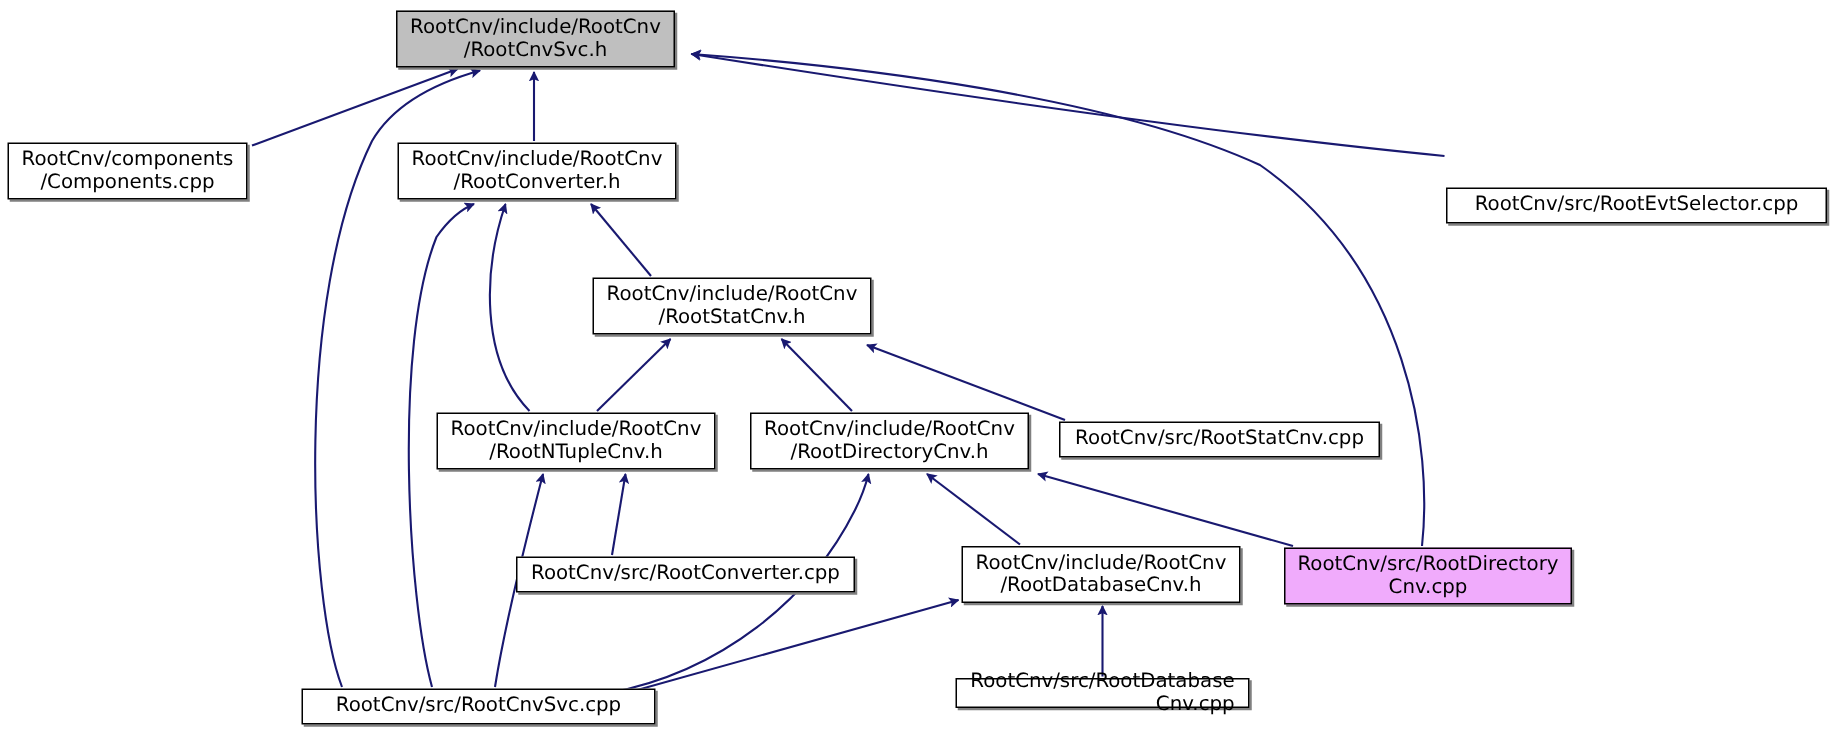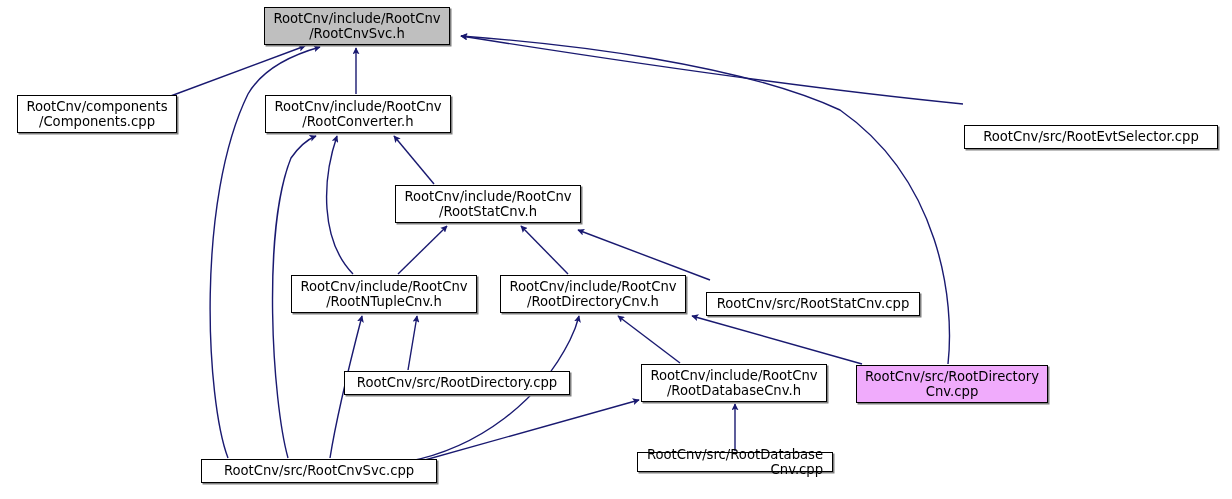--- a/index.html
+++ b/index.html
@@ -76,33 +76,33 @@
         <path d="M 406,462 C 480,448 540,400 570,340 C 574,332 577,324 579,316" stroke="#191970" marker-end="url(#arrowhead)"></path>
         <path d="M 862,364 L 692,316" stroke="#191970" marker-end="url(#arrowhead)"></path>
         <path d="M 735,451 L 735,404" stroke="#191970" marker-end="url(#arrowhead)"></path>
         <path d="M 407,465 L 639,400" stroke="#191970" marker-end="url(#arrowhead)"></path>
       </g>
   </svg>
 
   <div id="node-group">
       <div class="node root" style="left: 264px; top: 7px; width: 186px; height: 38px; background: rgb(191, 191, 191); border-color: rgb(0, 0, 0);">RootCnv/include/RootCnv
 /RootCnvSvc.h</div>
-      <div class="node" style="left: 5px; top: 95px; width: 160px; height: 38px; background: rgb(255, 255, 255); border-color: rgb(0, 0, 0); margin-left: 12px;">RootCnv/components
+      <div class="node" style="left: 5px; top: 95px; width: 160px; height: 38px; background: rgb(255, 255, 255); border-color: rgb(0, 0, 0);">RootCnv/components
 /Components.cpp</div>
       <div class="node" style="left: 265px; top: 95px; width: 186px; height: 38px; background: rgb(255, 255, 255); border-color: rgb(0, 0, 0);">RootCnv/include/RootCnv
 /RootConverter.h</div>
       <div class="node" style="left: 964px; top: 103px; width: 254px; height: 24px; background: rgb(255, 255, 255); border-color: rgb(0, 0, 0); margin-top: 22px;">RootCnv/src/RootEvtSelector.cpp</div>
       <div class="node" style="left: 395px; top: 185px; width: 186px; height: 38px; background: rgb(255, 255, 255); border-color: rgb(0, 0, 0);">RootCnv/include/RootCnv
 /RootStatCnv.h</div>
       <div class="node" style="left: 291px; top: 275px; width: 186px; height: 38px; background: rgb(255, 255, 255); border-color: rgb(0, 0, 0);">RootCnv/include/RootCnv
 /RootNTupleCnv.h</div>
       <div class="node" style="left: 500px; top: 275px; width: 186px; height: 38px; background: rgb(255, 255, 255); border-color: rgb(0, 0, 0);">RootCnv/include/RootCnv
 /RootDirectoryCnv.h</div>
-      <div class="node" style="left: 706px; top: 281px; width: 214px; height: 24px; background: rgb(255, 255, 255); border-color: rgb(0, 0, 0); margin-top: 11px;">RootCnv/src/RootStatCnv.cpp</div>
-      <div class="node" style="left: 344px; top: 371px; width: 226px; height: 24px; background: rgb(255, 255, 255); border-color: rgb(0, 0, 0);">RootCnv/src/RootDirectory.cpp</div>
+      <div class="node" style="left: 706px; top: 281px; width: 214px; height: 24px; background: rgb(255, 255, 255); border-color: rgb(0, 0, 0);">RootCnv/src/RootStatCnv.cpp</div>
+      <div class="node" style="left: 344px; top: 371px; width: 226px; height: 24px; background: rgb(255, 255, 255); border-color: rgb(0, 0, 0);">RootCnv/src/RootConverter.cpp</div>
       <div class="node" style="left: 641px; top: 364px; width: 186px; height: 38px; background: rgb(255, 255, 255); border-color: rgb(0, 0, 0);">RootCnv/include/RootCnv
 /RootDatabaseCnv.h</div>
       <div class="node" style="left: 856px; top: 365px; width: 192px; height: 38px; background: #f0abfc; border-color: rgb(0, 0, 0);">RootCnv/src/RootDirectory
 Cnv.cpp</div>
       <div class="node" style="left: 201px; top: 459px; width: 236px; height: 24px; background: rgb(255, 255, 255); border-color: rgb(0, 0, 0);">RootCnv/src/RootCnvSvc.cpp</div>
       <div class="node" style="left: 637px; top: 452px; width: 196px; height: 20px; background: rgb(255, 255, 255); border-color: rgb(0, 0, 0); text-align: right;">RootCnv/src/RootDatabase
 Cnv.cpp</div>
     </div>
 
 </div>

